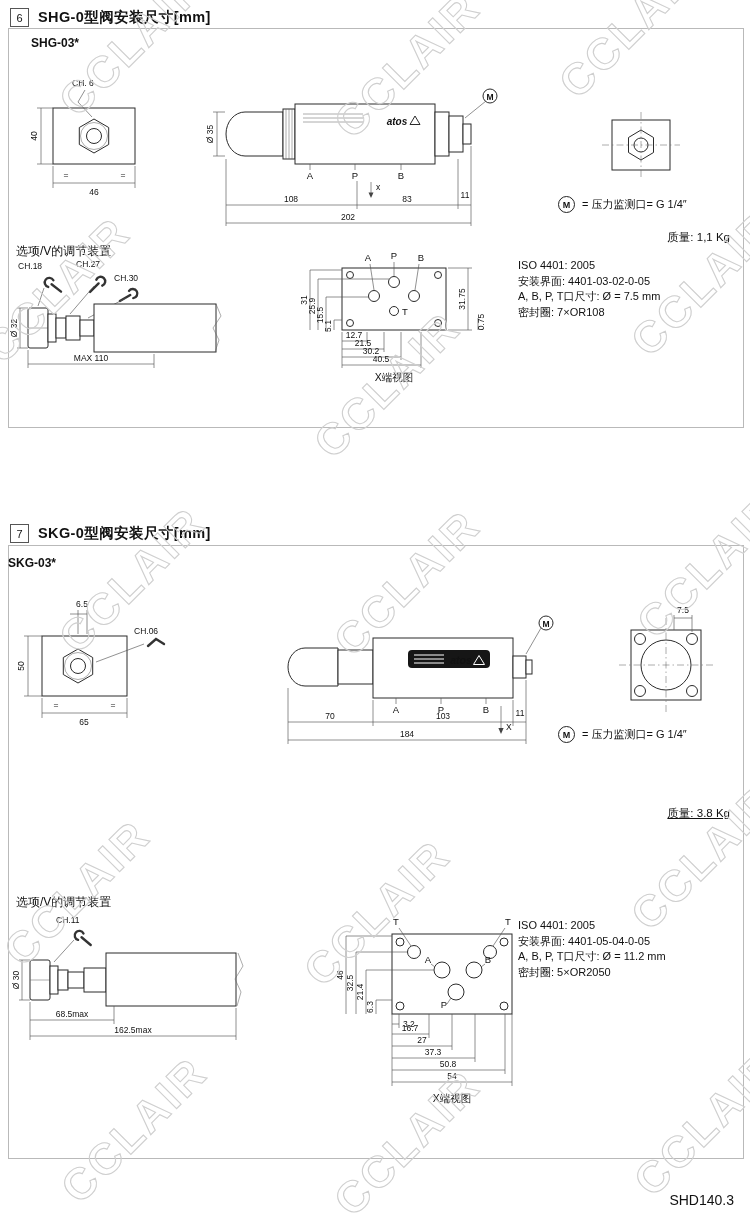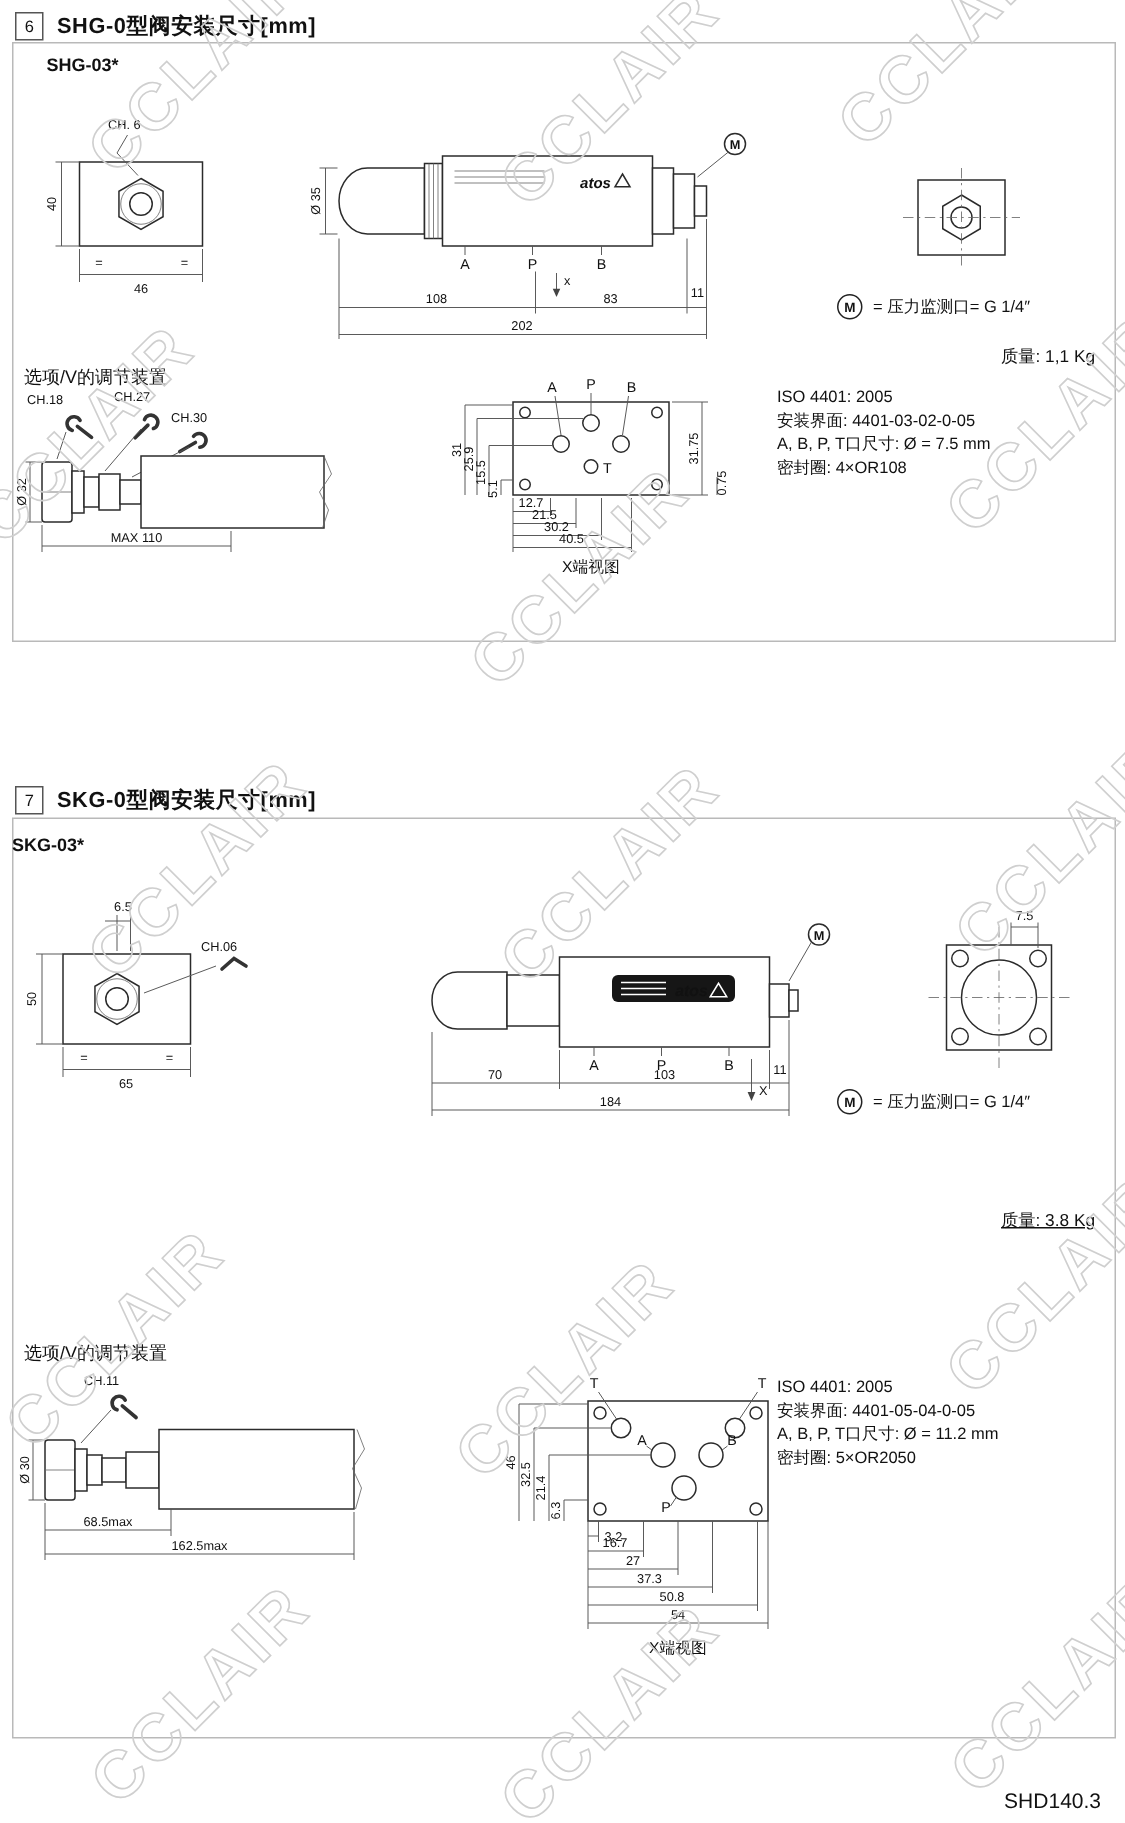--- a/index.html
+++ b/index.html
@@ -247,21 +247,21 @@
       <line x1="60" y1="117" x2="139" y2="117" class="dm"></line>
         <text x="99" y="114" text-anchor="middle" class="t">40.5</text>
     </g>
     <text x="112" y="133" text-anchor="middle" class="tc">X端视图</text>
   </svg>
 
   <div class="iso" style="left:518px;top:258px;">
     <div class="b">ISO 4401: 2005</div>
     <div class="b">安装界面: 4401-03-02-0-05</div>
     <div>A, B, P, T口尺寸: Ø = 7.5 mm</div>
-    <div>密封圈: 4×OR108</div>
+    <div>密封圈: 7×OR108</div>
   </div>
 
 </div>
 
 <div style="position:absolute;inset:0;">
 
   <div class="sec-head" style="left:10px;top:524px;">
     <span class="numbox">7</span>
     <span class="sec-title">SKG-0型阀安装尺寸[mm]</span>
   </div>

